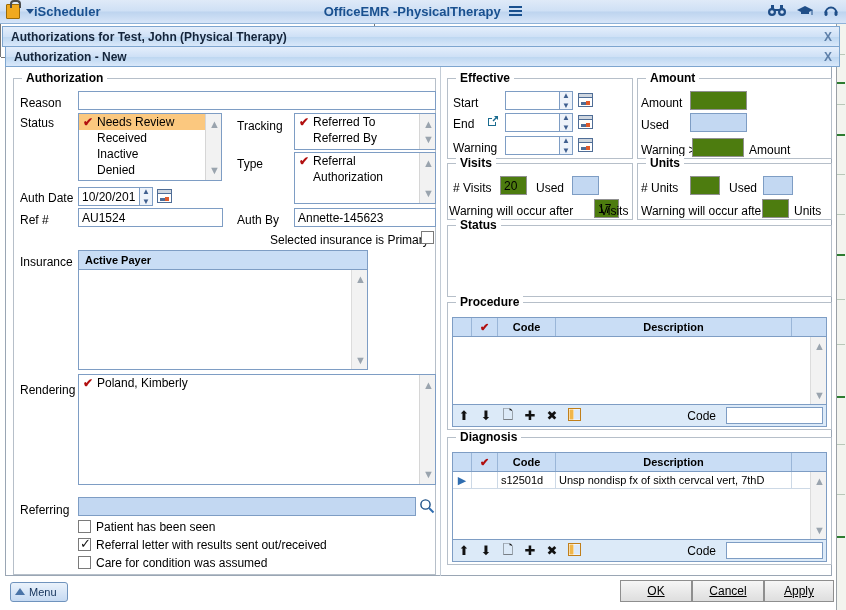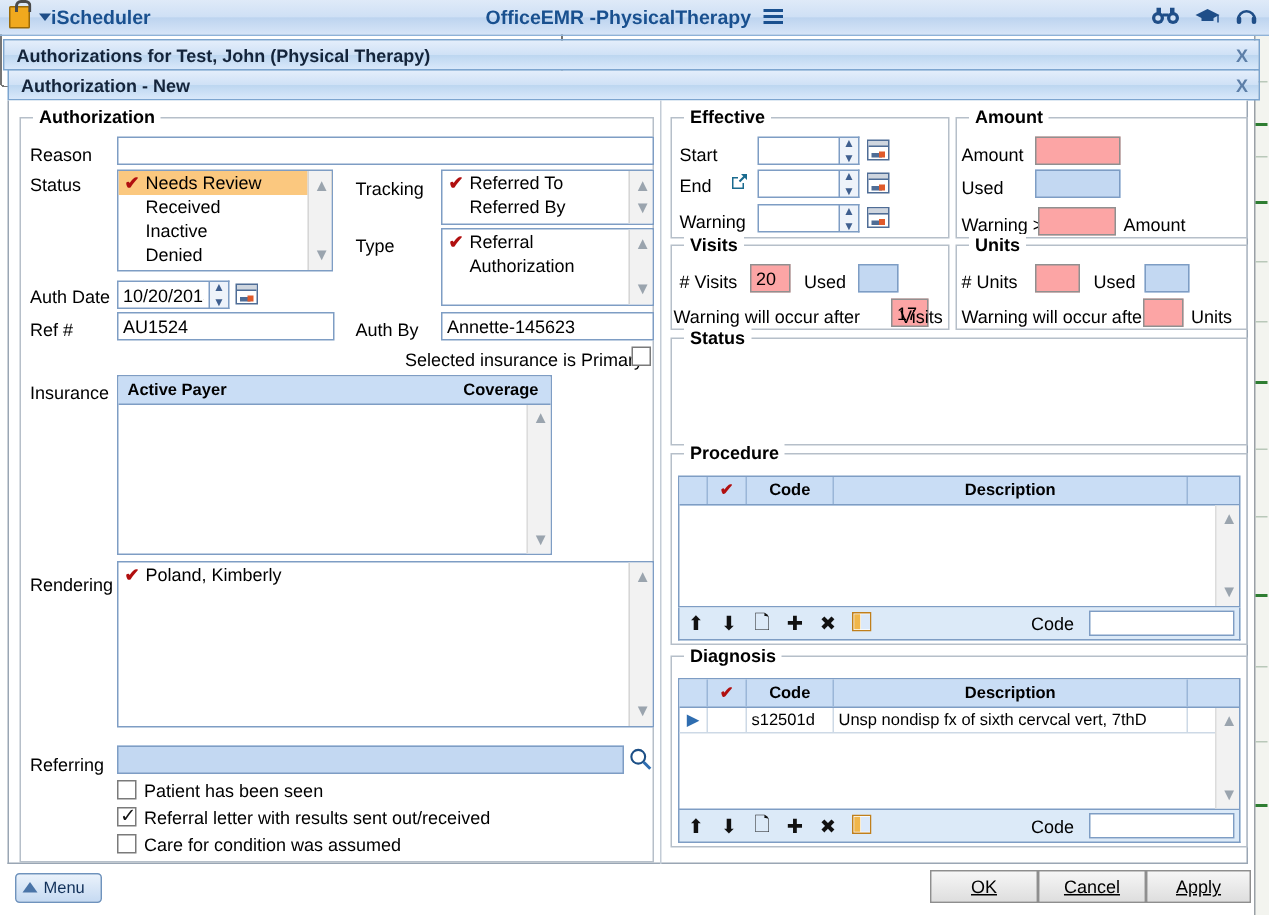--- a/index.html
+++ b/index.html
@@ -84,21 +84,21 @@
     font-weight:bold; font-size:12px; color:#000;
   }
   .lbl{ position:absolute; font-size:12px; color:#000; }
 
   input.tf{
     position:absolute; border:1px solid #7e9dc4; background:#fff;
     font-family:"Liberation Sans",sans-serif; font-size:12px; padding:0 3px;
     height:19px; color:#000; outline:none;
   }
   input.tf.ro{ background:#c3d8f2; border:1px solid #7e9dc4;}
-  input.tf.plain{ border:1px solid #909090; background:#fca5a5;}
+  input.tf.plain{ border:1px solid #909090; background:#4d7c0f;}
 
   
   .lb{ position:absolute; border:1px solid #7e9dc4; background:#fff; overflow:hidden;}
   .lb .item{ height:16px; line-height:16px; padding-left:18px; position:relative; font-size:12px; white-space:nowrap;}
   .lb .item.sel{ background:#fbc87f; }
   .lb .item .chk{ position:absolute; left:4px; top:0; color:#b10f0f; font-size:12px; font-weight:bold;}
   .lbscroll{ position:absolute; right:0; top:0; bottom:0; width:16px; background:#f2f2f2; border-left:1px solid #d6d6d6;}
   .lbscroll .ar{ position:absolute; left:3px; color:#9aa4ae; font-size:11px; }
   .lbscroll .ar.up{ top:4px;} .lbscroll .ar.dn{ bottom:4px;}
 
@@ -302,21 +302,20 @@
   <input class="tf" style="left: 294px; top: 208px; width: 142px;" value="Annette-145623">
 
   <span class="lbl" style="left:270px; top:233px;">Selected insurance is Primary</span>
   <div class="cbx" style="left:421px; top:231px;"></div>
 
   
   <span class="lbl" style="left:20px; top:255px;">Insurance</span>
   <div class="grid" style="left:78px; top:250px; width:290px; height:120px;">
     <div class="ghead">
       <div style="width:215px; text-align:left; padding-left:6px; border-right:none;">Active Payer</div>
-      <div style="width:127px; text-align:right; padding-right:8px; border-right:none;">Coverage</div>
     </div>
     <div class="gscroll">
       <span class="ar up">▲</span>
       <span class="ar dn">▼</span>
     </div>
   </div>
 
   
   <span class="lbl" style="left:20px; top:383px;">Rendering</span>
   <div class="lb" style="left:78px; top:374px; width:358px; height:111px;">

